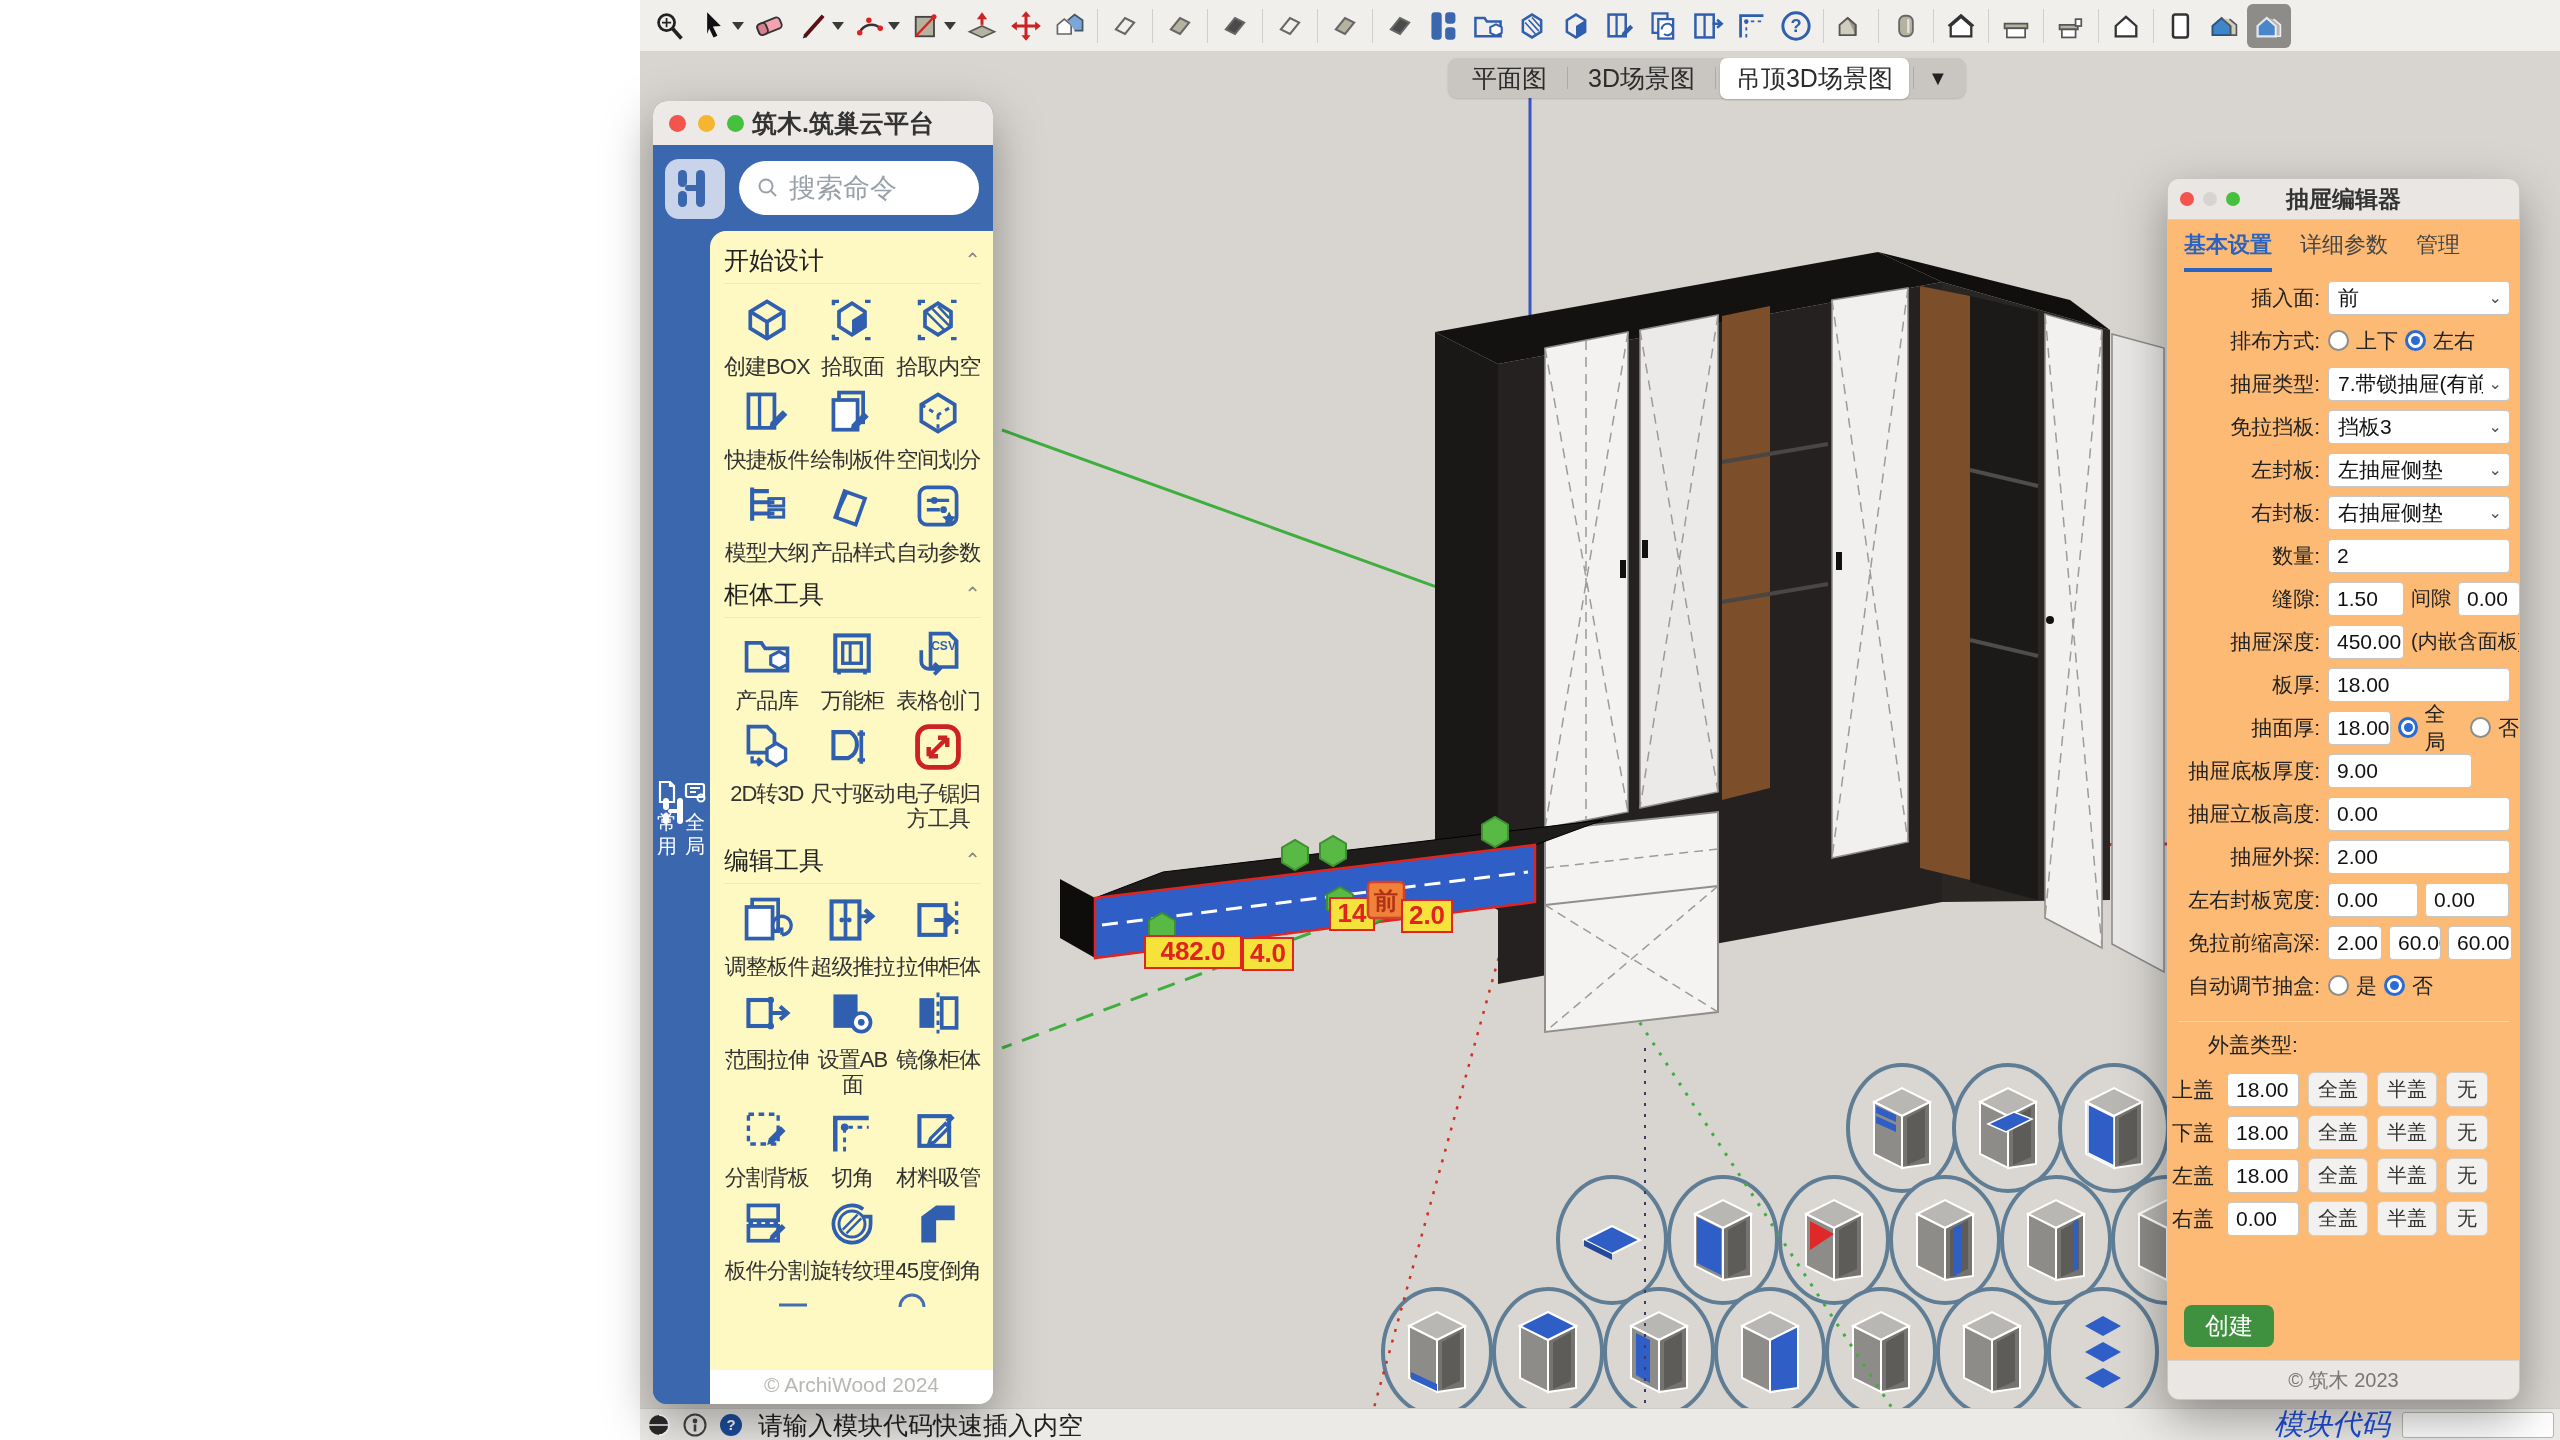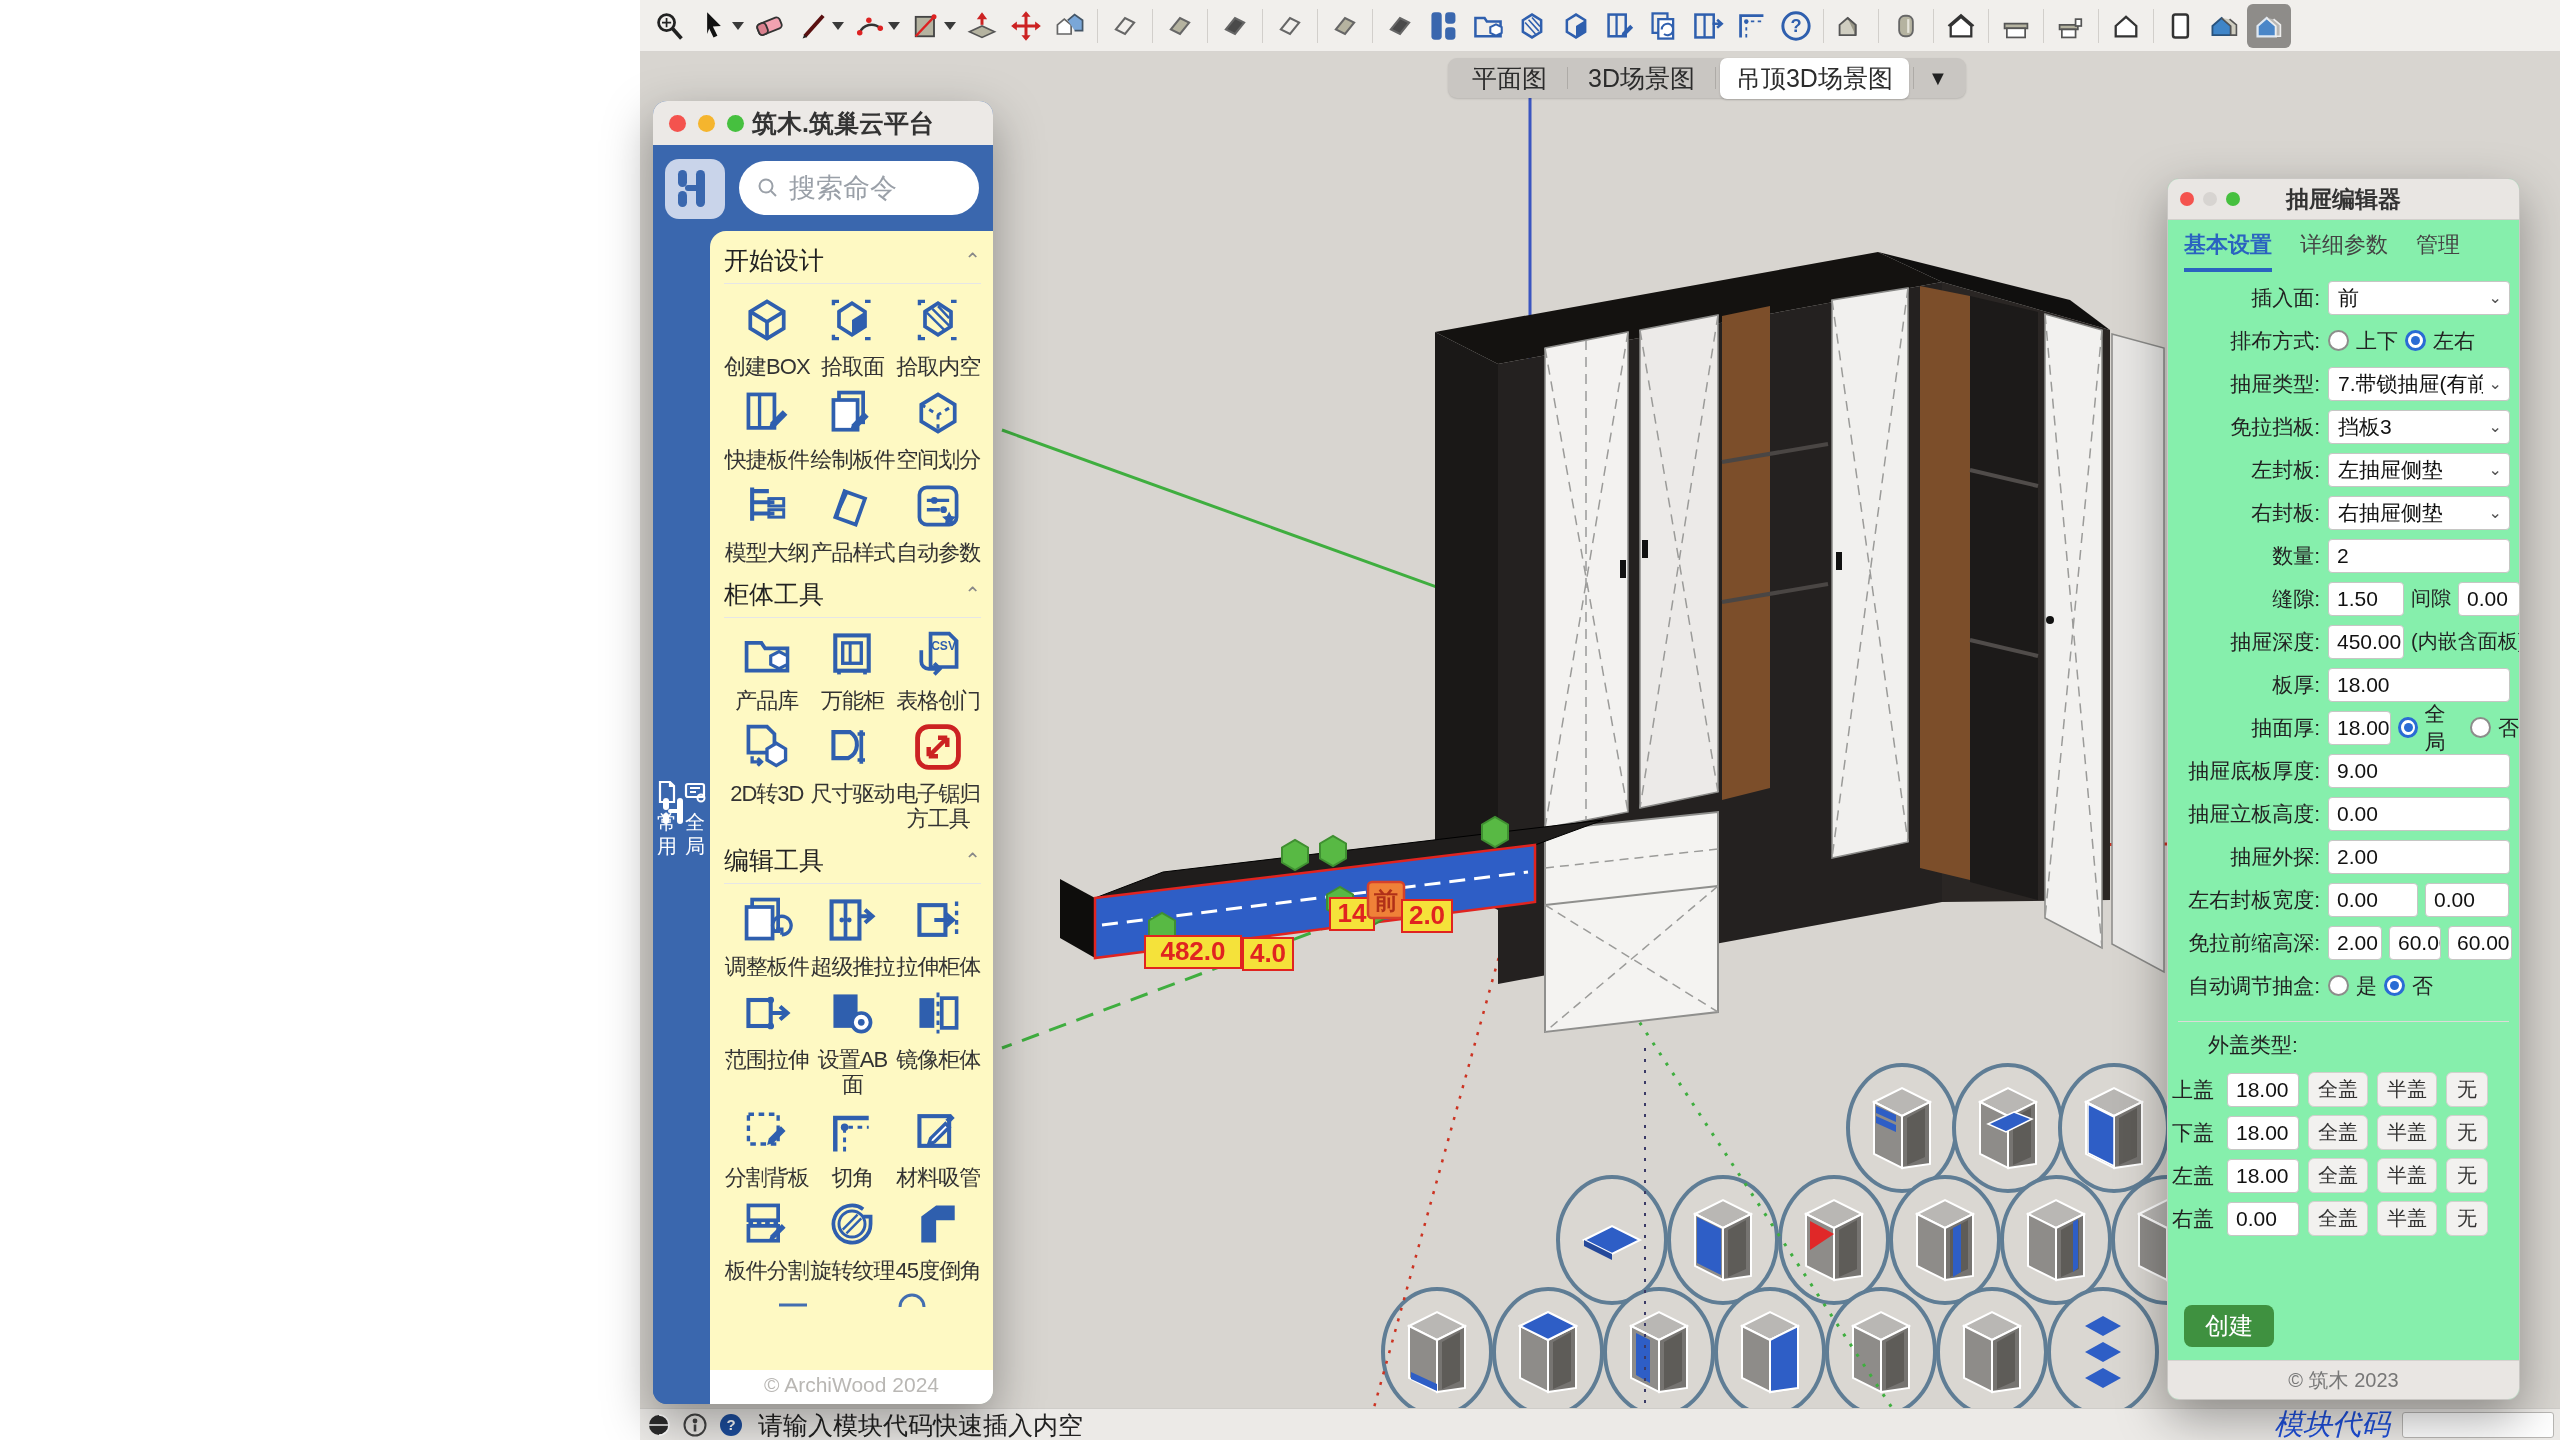--- a/index.html
+++ b/index.html
@@ -79,21 +79,21 @@
   .sec-head .st{font-size:25px;color:#222;}
   .sec-head .ch{font-size:20px;color:#888;}
   .sec-grid{display:grid;grid-template-columns:repeat(3,1fr);row-gap:8px;padding:10px 0 6px;}
   .g-item{display:flex;flex-direction:column;align-items:center;gap:4px;cursor:pointer;}
   .g-item .g-lbl{font-size:22px;color:#333;text-align:center;line-height:25px;letter-spacing:-1px;white-space:pre-line;}
   .p-footer{position:absolute;left:57px;right:0;bottom:0;height:34px;background:#fff;text-align:center;
             font-size:21px;color:#b9b7b4;line-height:30px;}
   .p-partial{height:26px;overflow:hidden;display:flex;justify-content:space-around;opacity:.9;padding:0 10px;}
 
   
-  .dialog{position:absolute;left:2167px;top:178px;width:353px;height:1222px;background:#86efac;border-radius:12px;
+  .dialog{position:absolute;left:2167px;top:178px;width:353px;height:1222px;background:#fdba74;border-radius:12px;
           box-shadow:0 18px 50px rgba(0,0,0,.35);z-index:6;overflow:hidden;border:1px solid #c9c7c4;box-sizing:border-box;}
   .d-titlebar{height:40px;background:#e9e6e3;display:flex;align-items:center;border-bottom:1px solid #d2cfcc;position:relative;}
   .d-titlebar .tl{width:14px;height:14px;margin-left:9px;}
   .d-titlebar .tl:first-child{margin-left:12px;}
   .d-title{position:absolute;left:0;right:0;text-align:center;font-size:23px;font-weight:bold;color:#333;}
   .d-tabs{display:flex;gap:28px;padding:10px 0 0 16px;}
   .d-tab{font-size:22px;color:#444;padding-bottom:8px;cursor:pointer;}
   .d-tab.active{color:#2a63c0;font-weight:bold;border-bottom:4px solid #2a63c0;}
   .d-form{padding-top:4px;}
   .drow{height:43px;display:flex;align-items:center;}
@@ -1076,21 +1076,21 @@
             </span>
             <span class="radio">
               <span class="rc"></span>
               <span class="rl">否</span>
             </span>
           </span>
         </div>
         <div class="drow">
           <span class="dlabel">抽屉底板厚度:</span>
           <span class="dctrl">
-            <span class="dinput" style="width:182px">9.00</span>
+            <span class="dinput" style="width:144px">9.00</span>
           </span>
         </div>
         <div class="drow">
           <span class="dlabel">抽屉立板高度:</span>
           <span class="dctrl">
             <span class="dinput" style="width:182px">0.00</span>
           </span>
         </div>
         <div class="drow">
           <span class="dlabel">抽屉外探:</span>

